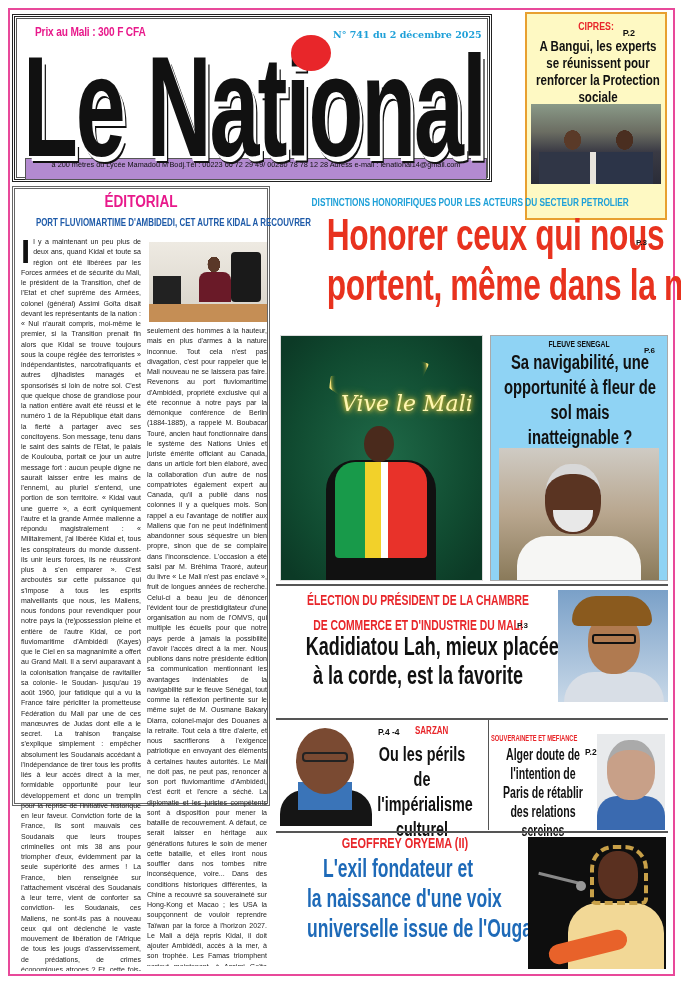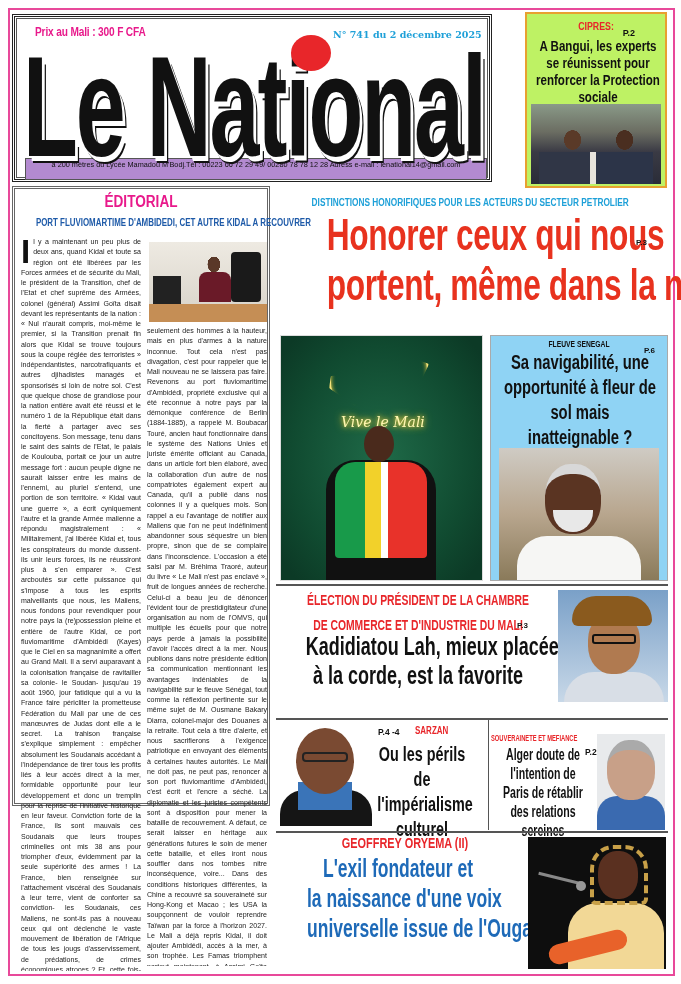--- a/index.html
+++ b/index.html
@@ -45,22 +45,22 @@
   .logo-inner { display: inline-block; width: 700px; }
   .tagline {
     position: absolute; left: 10px; top: 141px; width: 462px; height: 22px;
     background: #b38ad0; border: 1px solid #555;
     font-size: 7.3px; line-height: 10px; text-align: center; color: #111;
     padding-top: 1px;
   }
 
   
   .cipres {
-    position: absolute; left: 525px; top: 12px; width: 142px; height: 176px;
-    background: #bef264; border: 2px solid #e8a030;
+    position: absolute; left: 525px; top: 12px; width: 142px; height: 208px;
+    background: #fef9c3; border: 2px solid #e8a030;
   }
   .cipres-kicker {
     position: absolute; left: 0; top: 6px; width: 100%;
     text-align: center; font-weight: bold; font-size: 11px; color: #e8262a;
     transform: scaleX(0.8);
   }
   .cipres-page { position: absolute; right: 30px; top: 14px; font-weight: bold; font-size: 9px; color: #111; }
   .cipres-title {
     position: absolute; left: -10px; top: 23px; width: 162px;
     text-align: center; font-weight: bold; font-size: 15px; line-height: 17px; color: #111;
@@ -135,22 +135,22 @@
     overflow: hidden;
   }
   .neon-map {
     position: absolute; left: 48px; top: -4px; width: 100px; height: 80px;
     border: 2px solid #f7e37a; border-top: none;
     border-radius: 0 40px 10px 30px;
     box-shadow: 0 0 6px #f4d23c, inset 0 0 4px #f4d23c;
     clip-path: polygon(35% 0, 55% 0, 60% 22%, 100% 40%, 85% 80%, 25% 92%, 0 70%, 2% 55%, 30% 52%);
   }
   .neon-text {
-    position: absolute; left: 60px; top: 78px; font-family: "DejaVu Serif", serif; font-style: italic;
-    font-size: 14px; color: #fff7b0; text-shadow: 0 0 4px #f4d23c, 0 0 8px #f4d23c;
+    position: absolute; left: 60px; top: 55px; font-family: "DejaVu Serif", serif; font-style: italic;
+    font-size: 22px; color: #fff7b0; text-shadow: 0 0 4px #f4d23c, 0 0 8px #f4d23c;
   }
   .person-head {
     position: absolute; left: 83px; top: 90px; width: 30px; height: 36px; border-radius: 50%; background: #4a2a1c;
   }
   .person-body {
     position: absolute; left: 45px; top: 124px; width: 110px; height: 130px;
     background: #111; border-radius: 30px 30px 0 0;
   }
   .flag {
     position: absolute; left: 54px; top: 126px; width: 92px; height: 96px;

